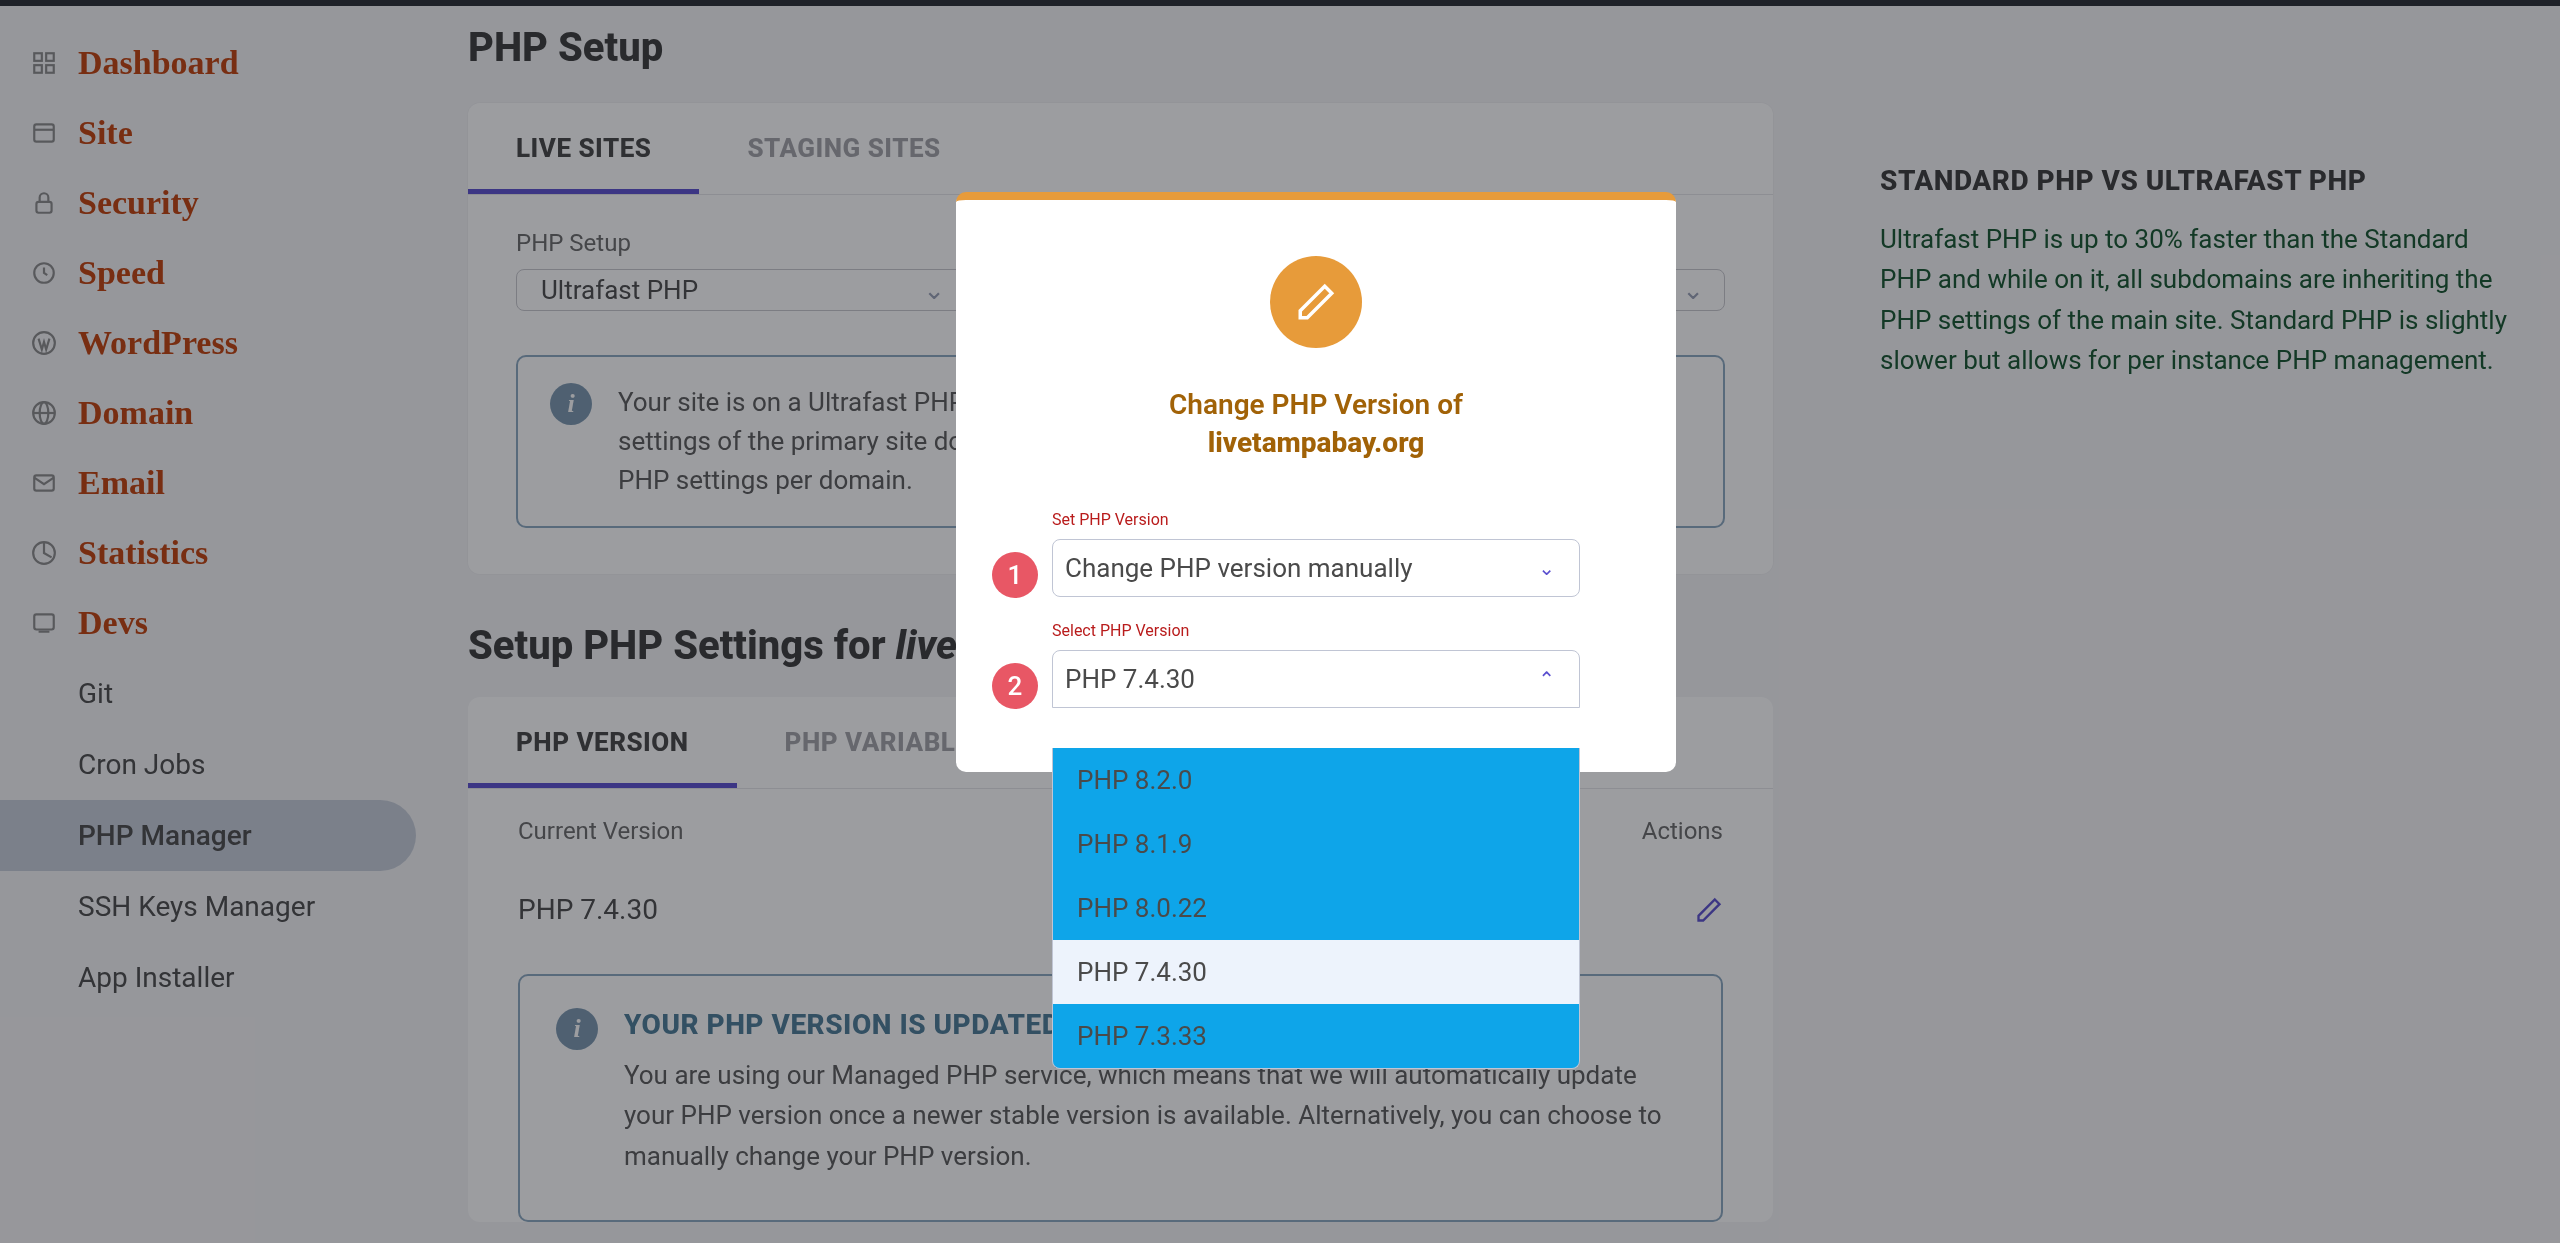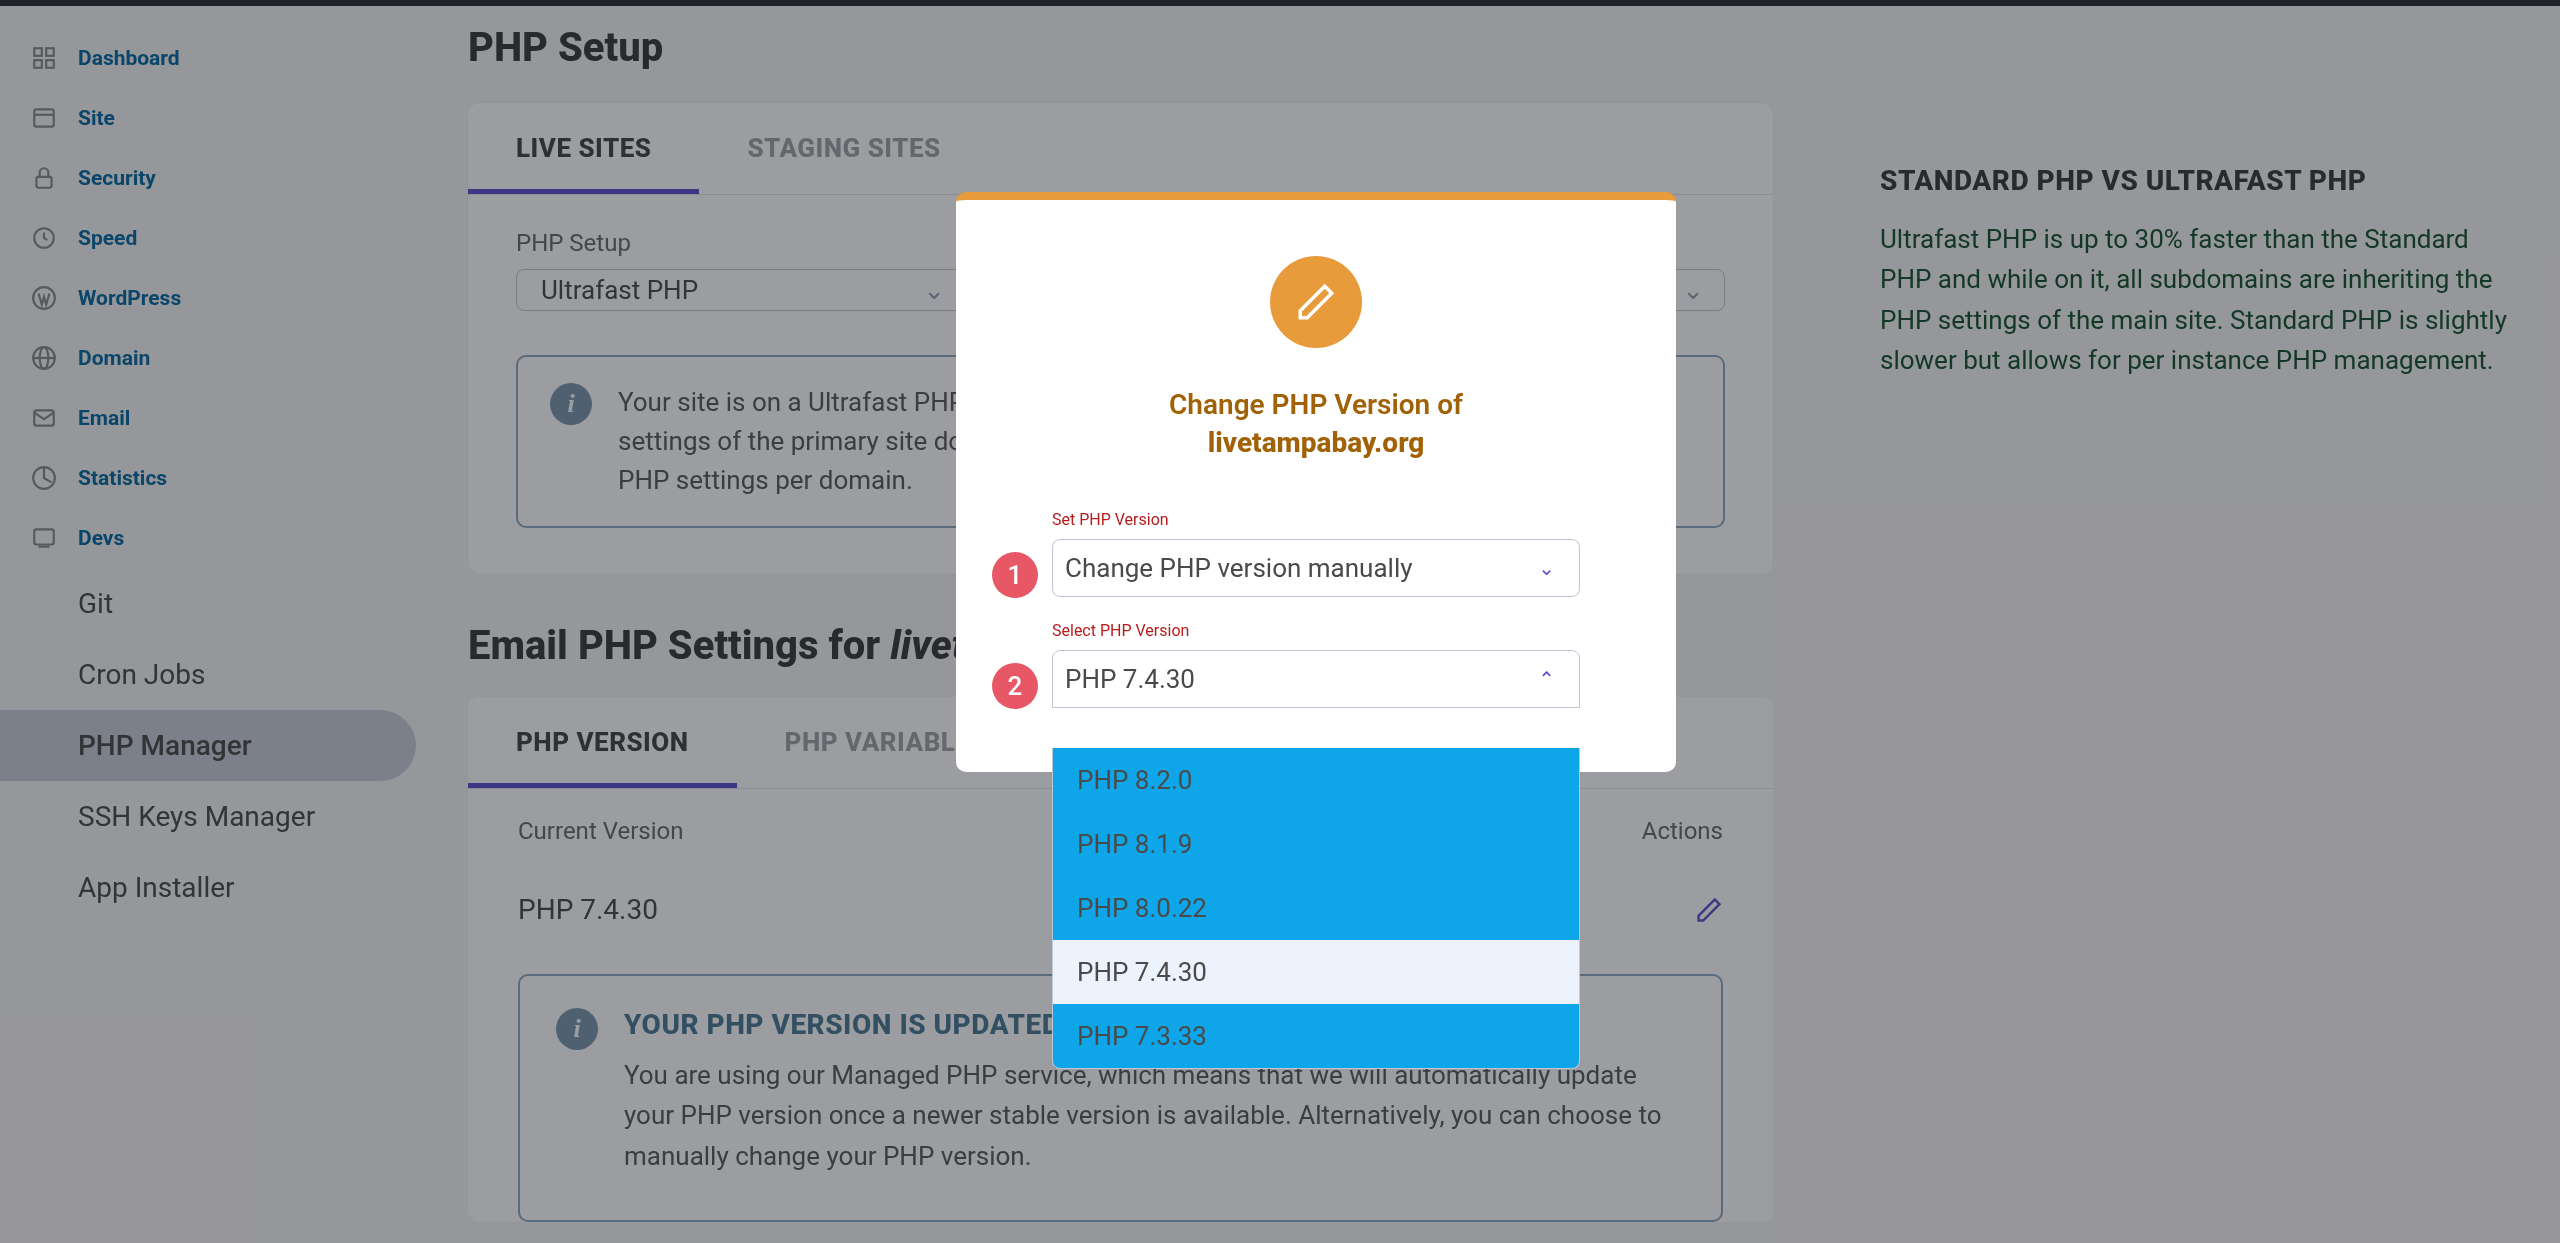--- a/index.html
+++ b/index.html
@@ -19,24 +19,25 @@
   background: #f5f5f7;
   padding: 22px 0 20px 0;
   display: flex;
   flex-direction: column;
 }
 .nav-item {
   display: flex;
   align-items: center;
   gap: 20px;
   padding: 16px 30px 16px 30px;
-  font-size: 21px;
+  font-size: 34px;
   font-weight: 700;
-  color: #0369a1;
+  color: #c2410c;
   cursor: pointer;
+  font-family: Liberation Serif, serif;
 }
 .nav-item .icon { width: 28px; height: 28px; display: inline-flex; align-items: center; justify-content: center; }
 .sub-item {
   padding: 19px 30px 19px 78px;
   font-size: 28px;
   font-weight: 400;
   color: #4a4a4a;
   cursor: pointer;
 }
 .sub-item.active {
@@ -319,21 +320,21 @@
             </div>
           </div>
           <div class="info-box">
             <div class="info-icon">i</div>
             <div class="info-text">Your site is on a Ultrafast PHP setup which means that all of your domains inherit the PHP settings of the primary site domain. Switch to Standard PHP if you want to have separate PHP settings per domain.</div>
           </div>
         </div>
       </div>
 
       <h2 class="section-title">
-        <span>Email PHP Settings for </span><em>livetampabay.org</em>
+        <span>Setup PHP Settings for </span><em>livetampabay.org</em>
       </h2>
       <div class="card2">
         <div class="tabs">
           <div class="tab active">PHP VERSION</div>
           <div class="tab">PHP VARIABLES</div>
         </div>
         <div class="table-head">
           <span>Current Version</span>
           <span>Actions</span>
         </div>

